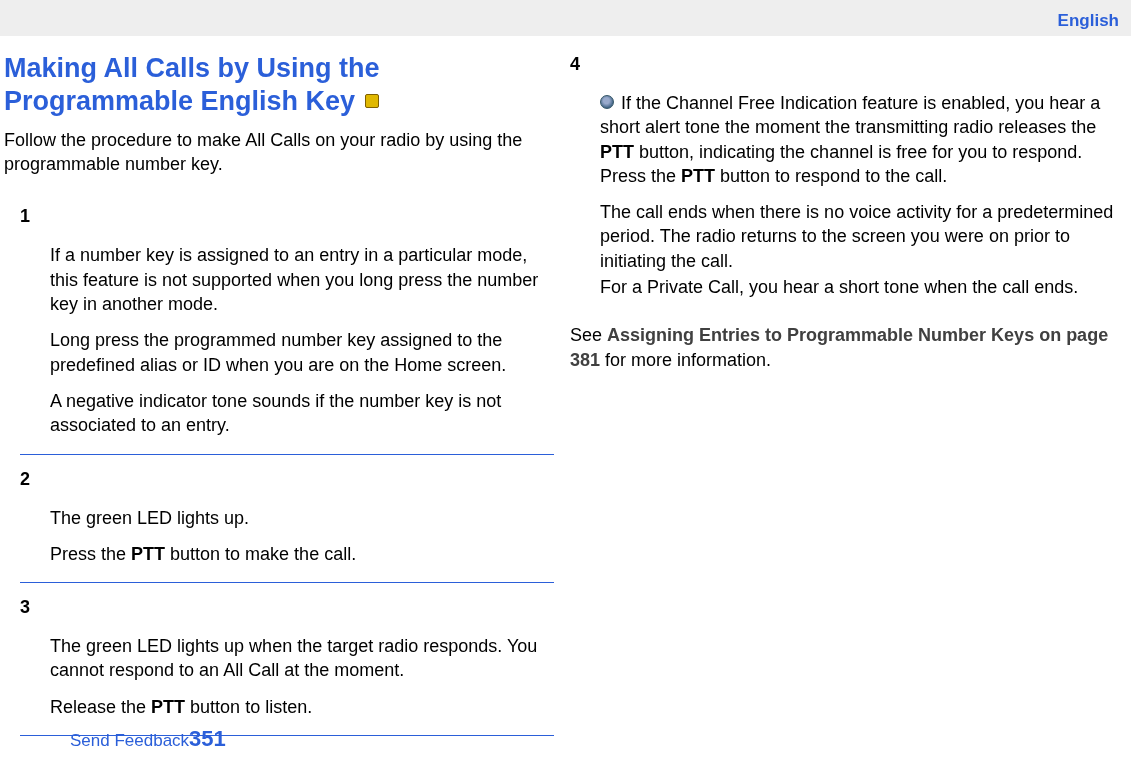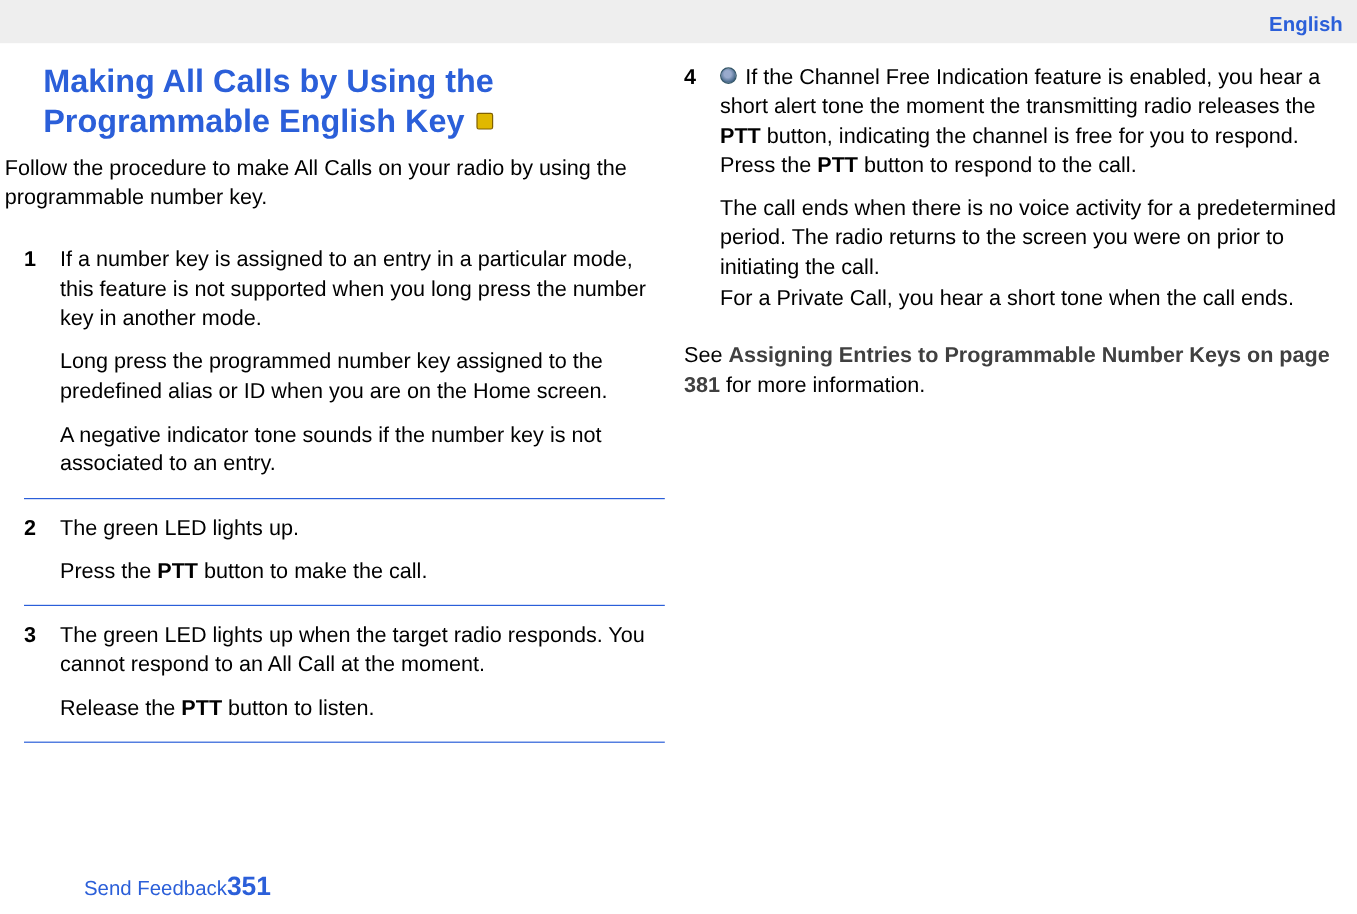--- a/index.html
+++ b/index.html
@@ -39,21 +39,20 @@
     .col-right {
       padding-left: 6px;
       padding-right: 6px;
     }
     .title {
       color: #2b5fd9;
       font-size: 27px;
       font-weight: bold;
       line-height: 1.22;
       margin-bottom: 10px;
-      margin-left: 32px;
     }
     .title-icon {
       display: inline-block;
       width: 14px;
       height: 14px;
       background: #e0b800;
       border: 1px solid #806000;
       border-radius: 2px;
       position: relative;
       top: -2px;
@@ -67,20 +66,21 @@
       display: flex;
       padding: 10px 0 14px 16px;
     }
     .step-num {
       font-weight: bold;
       width: 30px;
       flex-shrink: 0;
     }
     .step-body {
       flex: 1;
+      margin-top: 39px;
     }
     .step-body p {
       margin-bottom: 12px;
     }
     .step-body p:last-child {
       margin-bottom: 0;
     }
     .divider {
       border: none;
       border-top: 1.5px solid #2b5fd9;

